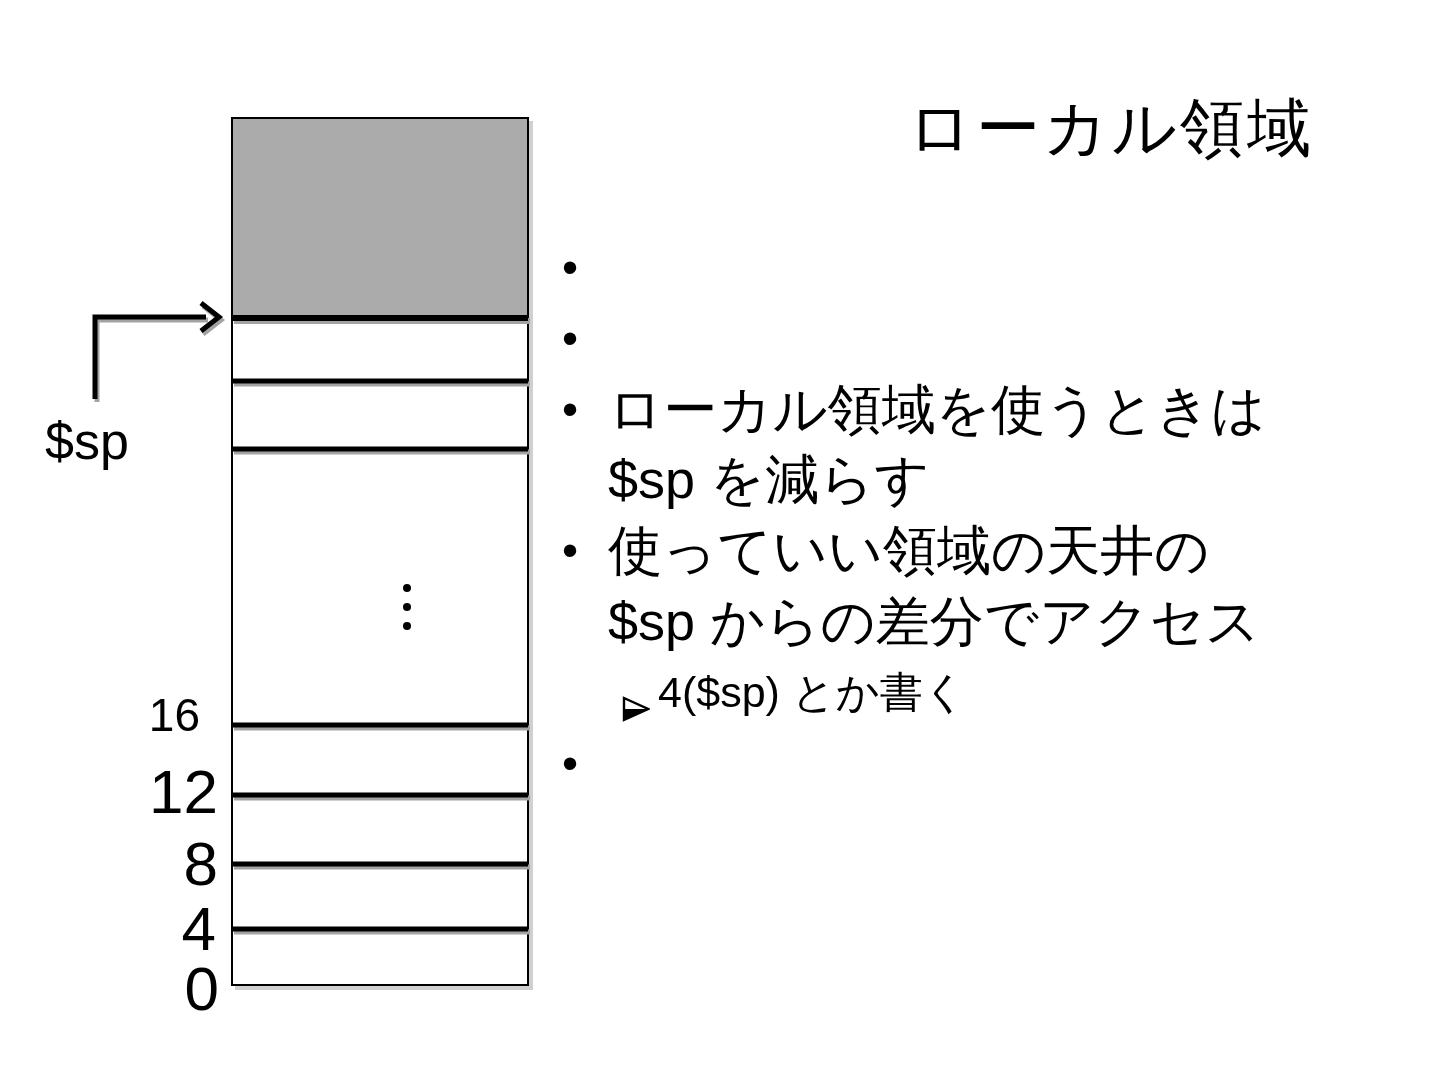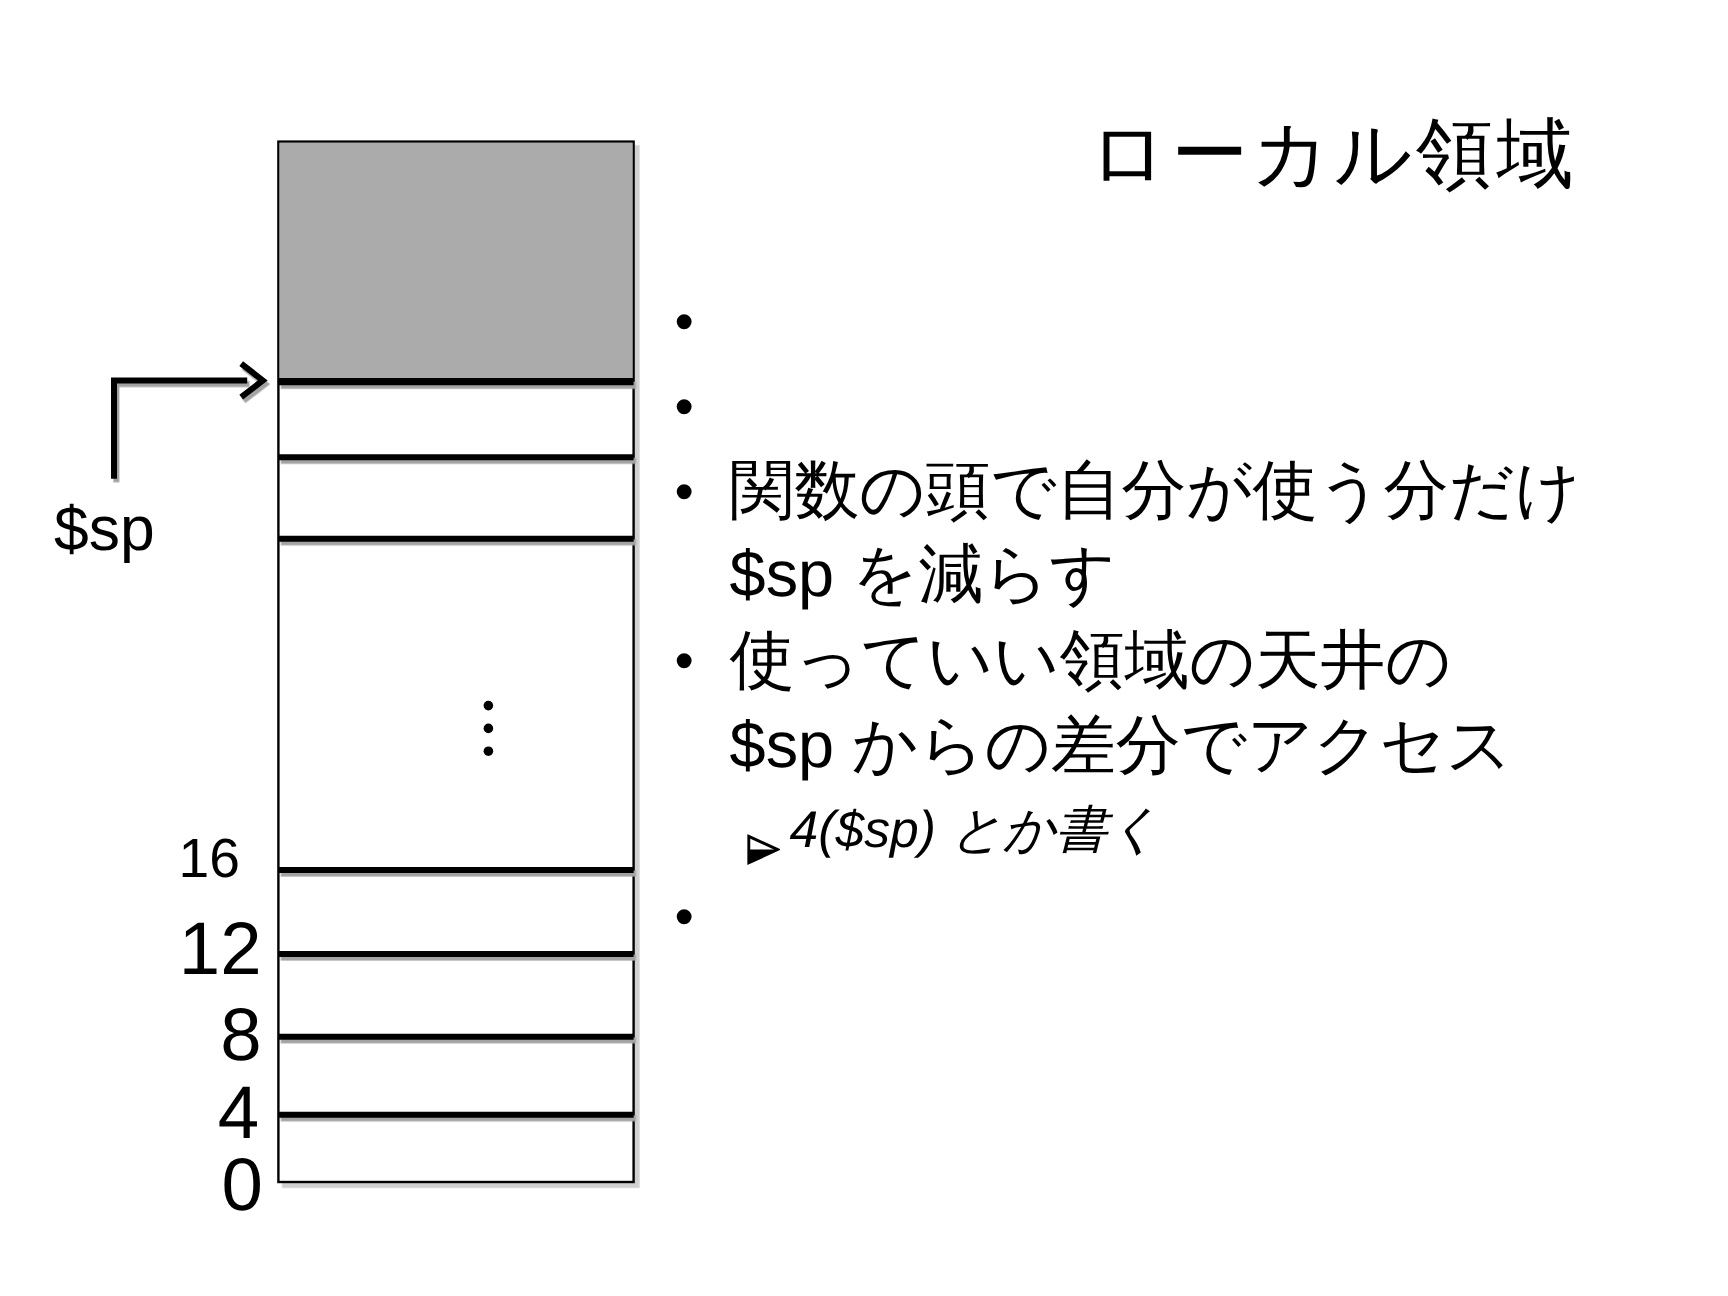--- a/index.html
+++ b/index.html
@@ -45,21 +45,20 @@
     font-size:46px;
     line-height:70.8px;
   }
   .bullet .text{white-space:pre-line;}
   .sub-bullet{
     display:flex;
     align-items:flex-start;
     margin-left:60px;
     font-size:43px;
     line-height:70.8px;
-    font-style:italic;
   }
   .sub-bullet .submarker{flex:none;margin-top:16px;margin-right:8px;width:28px;height:28px;}
 </style>
 </head>
 <body>
 
 <div class="slide">
 
   <svg class="diagram-svg" width="560" height="1080" viewBox="0 0 560 1080">
 
@@ -104,21 +103,21 @@
     <div class="bullet">
       <span class="marker">•</span>
     </div>
 
     <div class="bullet">
       <span class="marker">•</span>
     </div>
 
     <div class="bullet">
       <span class="marker">•</span>
-      <span class="text">関数の頭で自分が使う分だけ
+      <span class="text">ローカル領域を使うときは
 $sp を減らす</span>
     </div>
 
     <div class="bullet">
       <span class="marker">•</span>
       <span class="text">使っていい領域の天井の
 $sp からの差分でアクセス</span>
     </div>
 
     <div class="sub-bullet">

